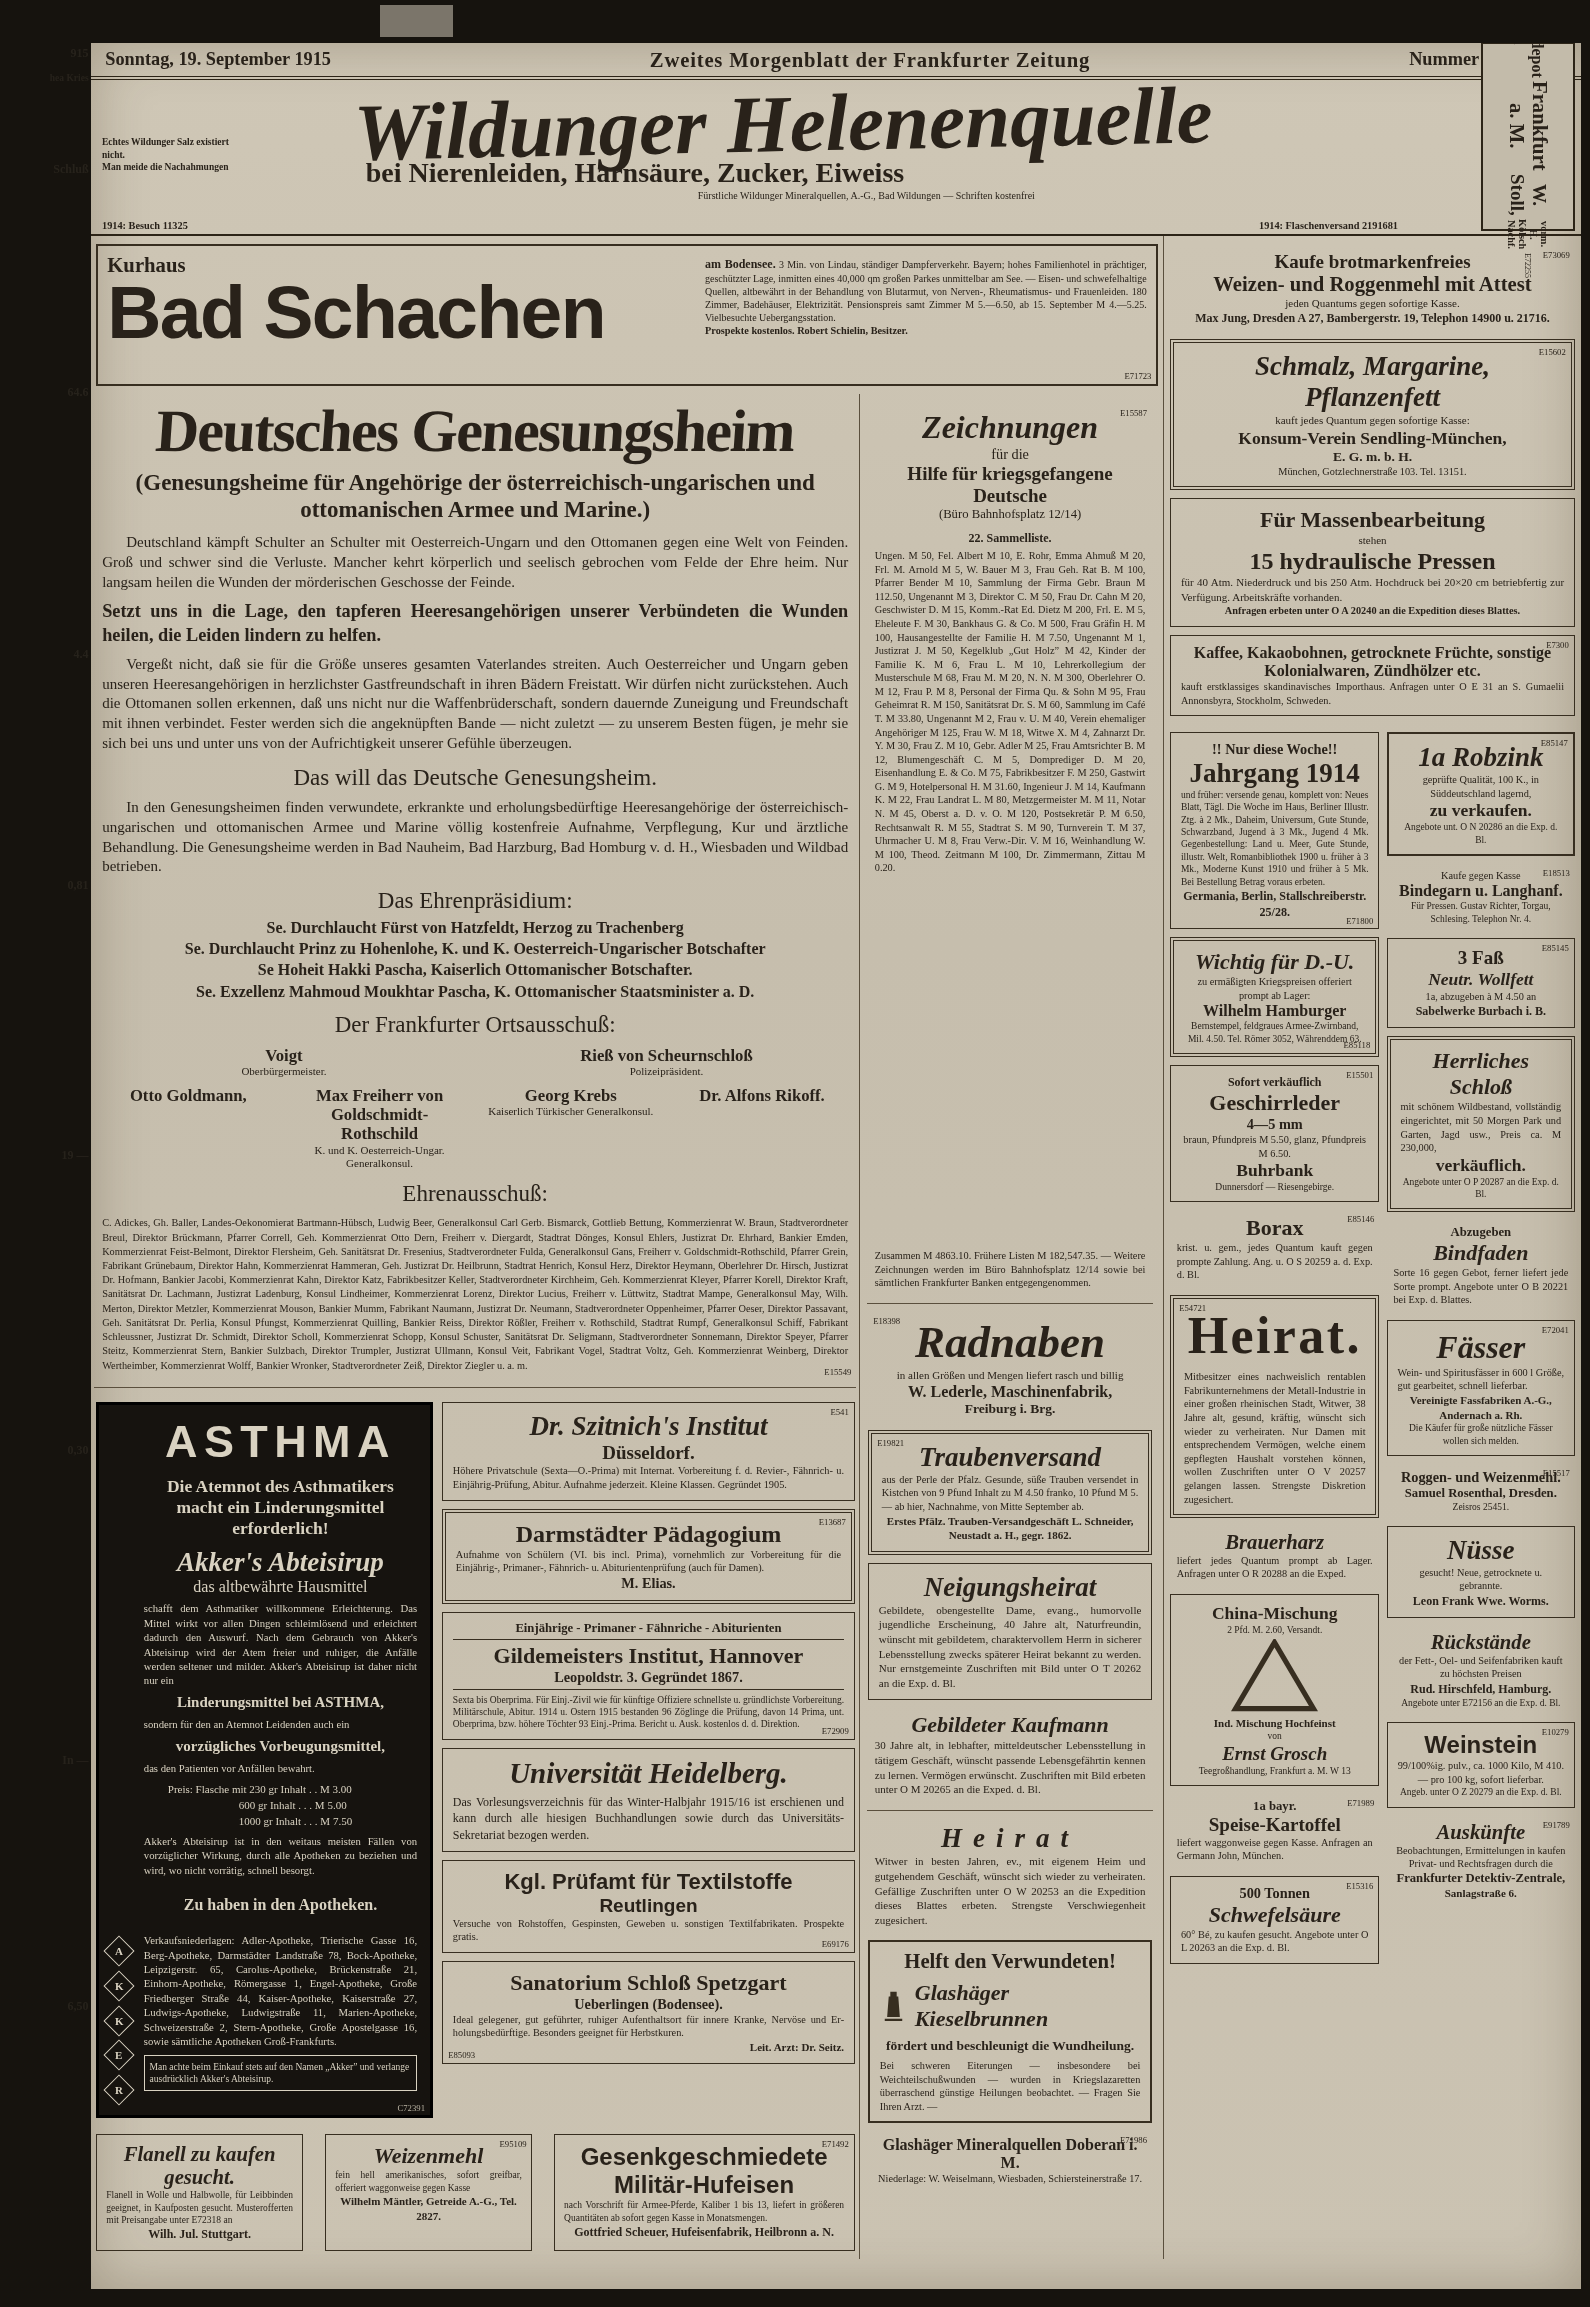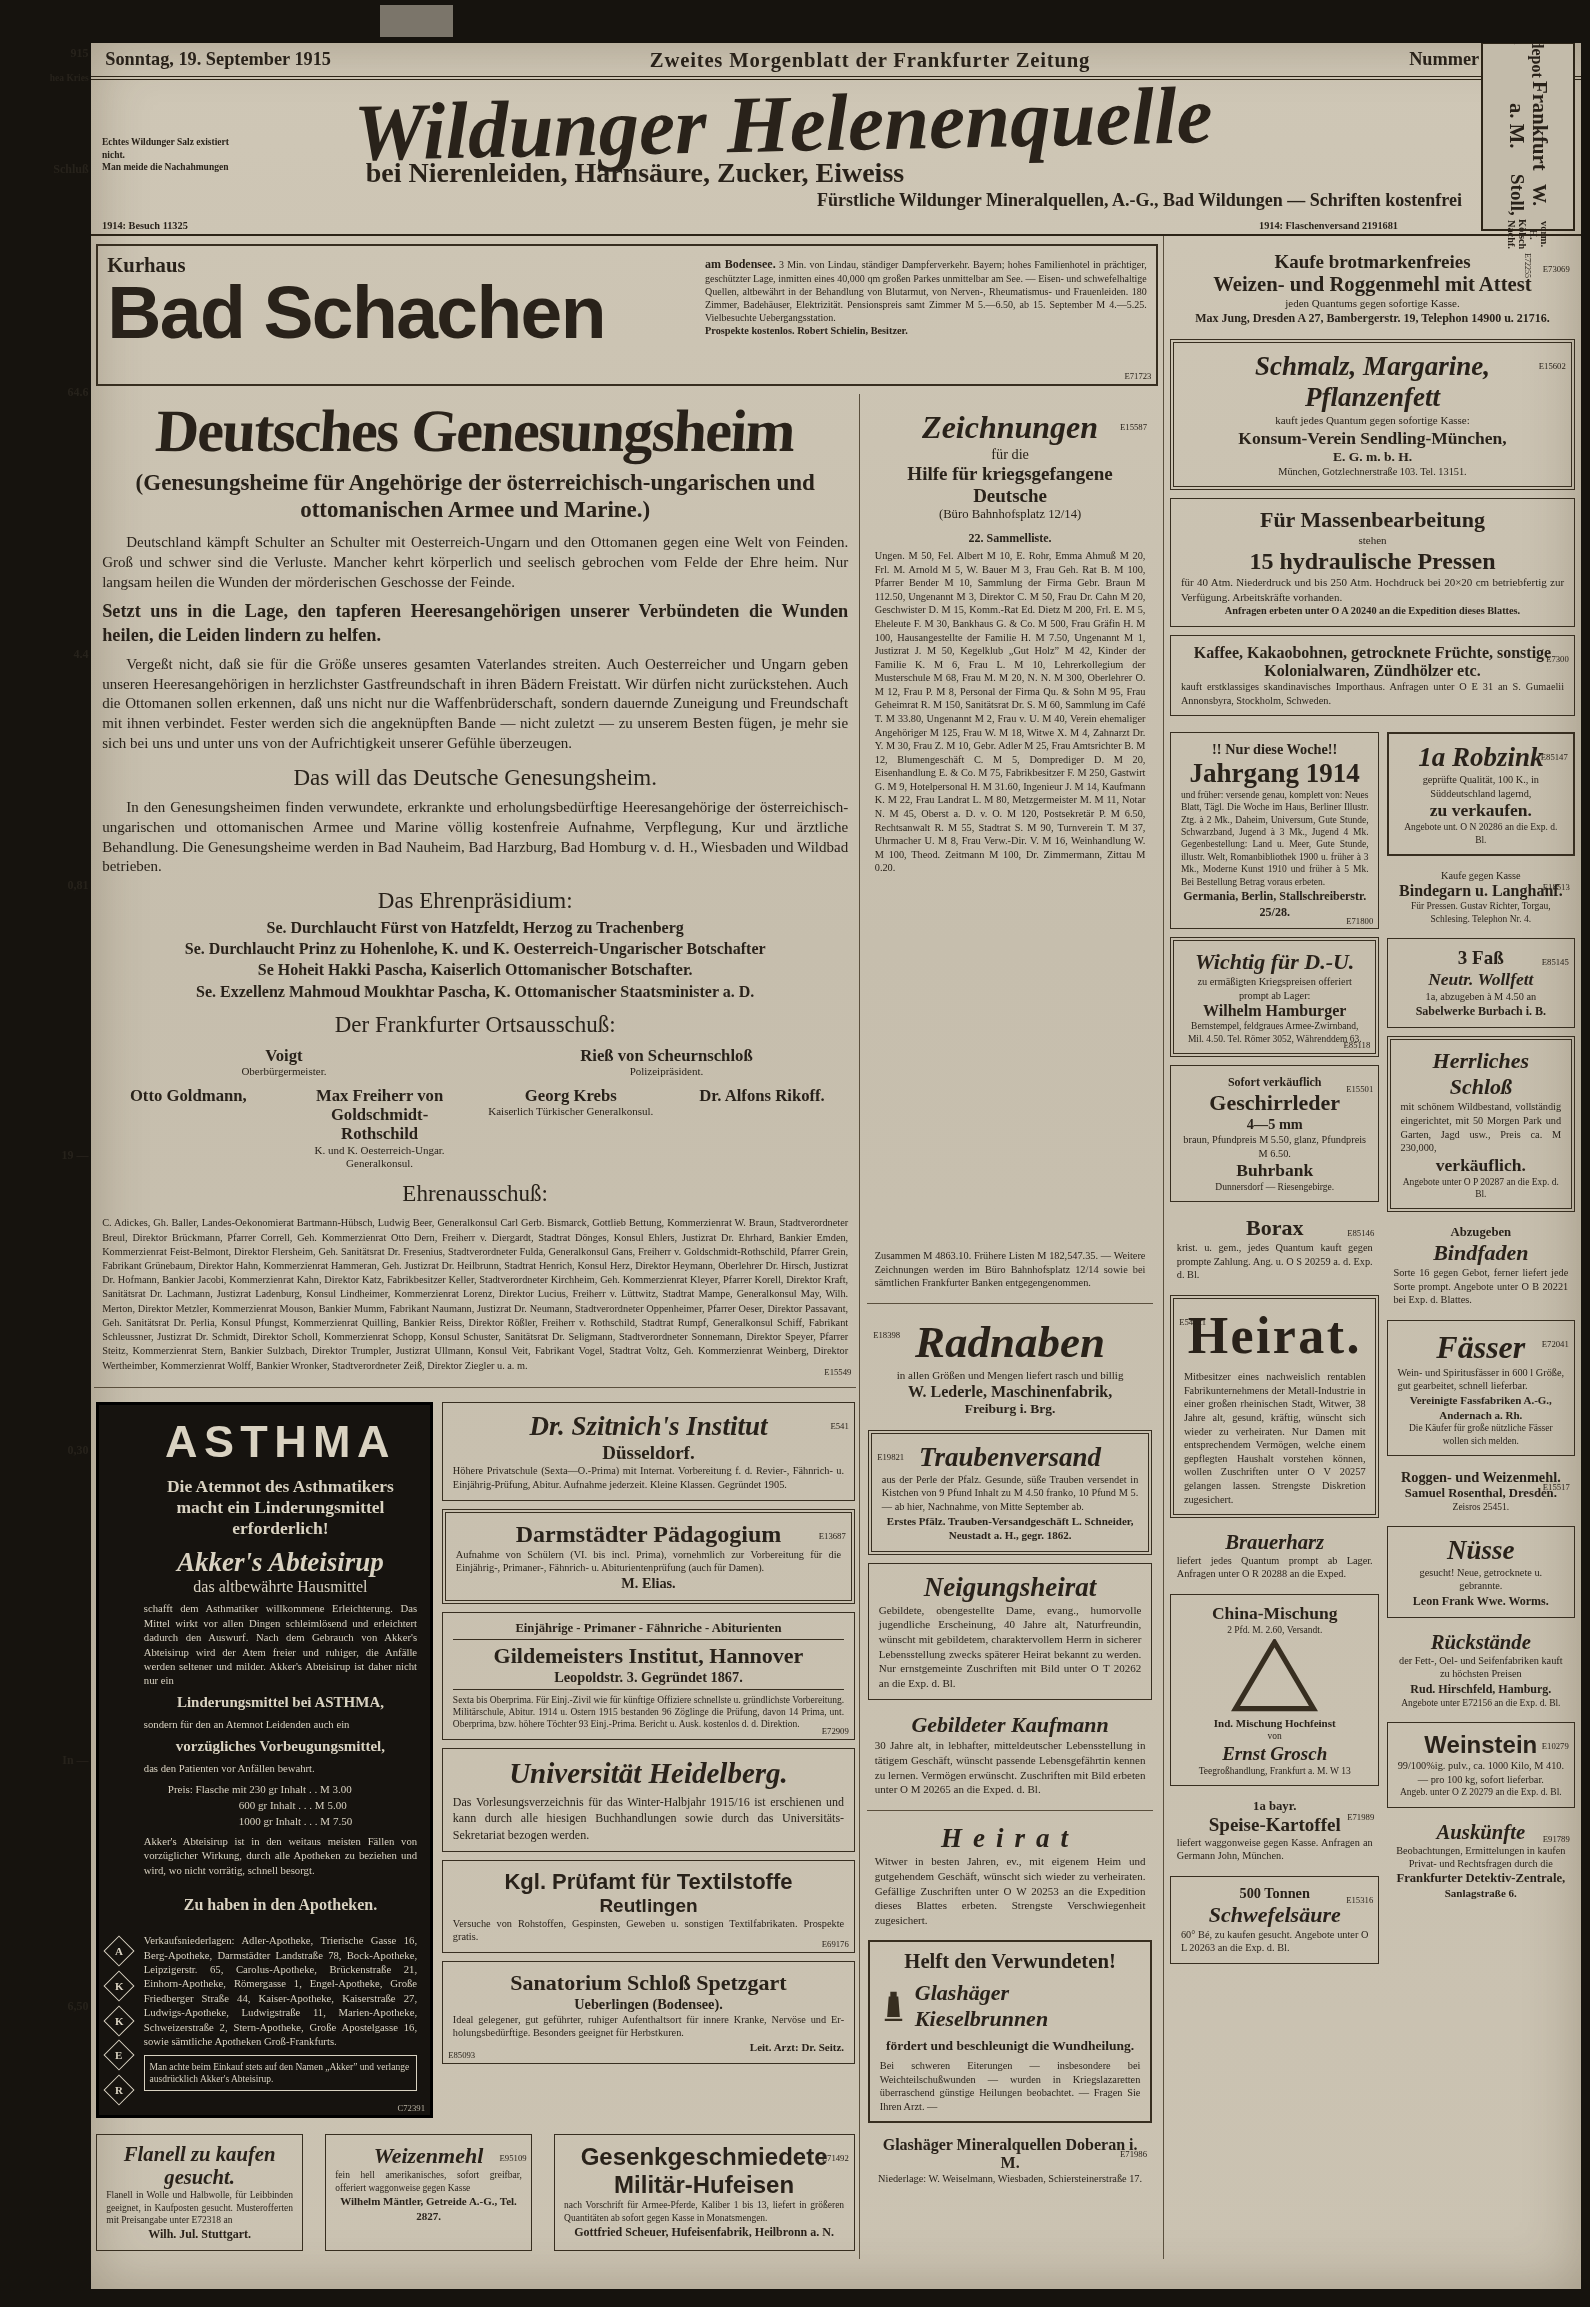--- a/index.html
+++ b/index.html
@@ -9,35 +9,35 @@
 .binding{position:absolute;left:27px;top:43px;width:64px;height:2231px;background:linear-gradient(90deg,#4e4737,#9b викон 0,#9b9384 55%,#b2a999);overflow:hidden}
 .frag{position:absolute;right:2.4px;font-size:12px;font-weight:bold;color:#2e2921;opacity:.7;white-space:nowrap}
 .f0{top:3.2px}.f1{top:30px;font-size:9.5px}.f2{top:119px}.f3{top:342px}.f4{top:604px}.f5{top:835px}.f6{top:1105px}.f7{top:1400px}.f8{top:1710px}.f9{top:1956px}
 .page{position:absolute;left:91px;top:43px;width:1490px;height:2246px;background:linear-gradient(180deg,#cfc7b6,#c6bead 40%,#cbc3b2);box-shadow:inset 0 0 56px rgba(60,45,20,.28);overflow:hidden}
 .pg-head{display:flex;justify-content:space-between;align-items:flex-start;padding:6.4px 14.3px 4px;border-bottom:4px double #2c2417;font-weight:bold}
 .ph-l,.ph-r{font-size:18.3px}.ph-c{font-size:20.7px;letter-spacing:0.8px}
 .banner{position:relative;height:156px;border-bottom:2.4px solid #2c2417;padding:3.2px 119px 3.2px 12.7px}
 .b-title{font-size:81px;font-style:italic;font-weight:bold;line-height:1;white-space:nowrap;text-align:center;transform:rotate(-1.2deg)}
 .b-note{position:absolute;left:11px;top:56px;font-size:9.5px;width:135px;line-height:1.3;font-weight:bold}
 .b-sub{font-size:28px;font-weight:bold;text-align:left;margin:-8px 0 1.6px 262px}
-.b-line2{font-size:18px;font-weight:bold;text-align:right;margin-left:167px}
+.b-line2{font-size:10px;font-weight:normal;text-align:center;margin-left:167px}
 .b-stat-l{position:absolute;left:11px;bottom:3.2px;font-size:10.3px;font-weight:bold}
 .b-stat-r{position:absolute;right:183px;bottom:3.2px;font-size:10.3px;font-weight:bold}
 .depot{position:absolute;right:6.4px;top:-38px;width:94px;height:189px;border:2.4px solid #2c2417;background:#c3bbaa;display:flex;align-items:center;justify-content:center;gap:3.2px;writing-mode:vertical-rl;font-weight:bold;text-align:center;padding:3.2px}
 .depot .d1{font-size:16px}.depot .d2{font-size:20.7px}.depot .d3{font-size:19px}.depot .d4{font-size:10.3px}.depot .dc{font-size:8px;font-weight:normal}
 .main{display:flex;align-items:stretch}
 .col-l{width:1072px;padding:0 3.2px}
 .col-r{flex:1;border-left:1.6px solid #5a4f3d;padding:1.6px 4.8px}
 .row2{display:flex}
 .gen-colw{width:762px}
 .mid-col{flex:1;border-left:1.6px solid #5a4f3d;padding:1.6px 6.4px;margin-left:3.2px}
 .ad{position:relative;border:1.6px solid #372e20;margin:8px 1.6px;padding:8px 9.5px}
 .ad.dbl{border:4.8px double #372e20}
 .ad.open{border:none;padding:4.8px 6.4px}
-.cd{position:absolute;top:18px;right:4.8px;font-size:8.7px;font-weight:normal;letter-spacing:0}
+.cd{position:absolute;top:4px;right:4.8px;font-size:8.7px;font-weight:normal;letter-spacing:0}
 .cd.lft{right:auto;left:4.8px}
 .cd.bot{top:auto;bottom:2.4px}
 .tc{text-align:center}.tj{text-align:justify}.b{font-weight:bold}.i{font-style:italic}
 .sans{font-family:"Liberation Sans",sans-serif}.f12{font-size:9.5px;line-height:1.3}.f13{font-size:10.3px;line-height:1.32}.f14{font-size:11px;line-height:1.33}.f15{font-size:12px;line-height:1.34}.f16{font-size:12.7px}.f17{font-size:13.5px}.f18{font-size:14.3px}.f19{font-size:15px;line-height:1.32}.f20{font-size:16px}.f22{font-size:17.5px}.f24{font-size:19px}.f26{font-size:20.7px}.f28{font-size:22px}.f30{font-size:24px}.f34{font-size:27px}.f36{font-size:29px}.f40{font-size:32px}.f56{font-size:45px}
 .bs{display:flex;gap:12.7px;border-width:2.4px;min-height:142px}
 .bs-left{width:585px}
 .bs-kick{font-size:20.7px;font-weight:bold}
 .bs-title{font-size:75px;font-weight:bold;font-family:"Liberation Sans",sans-serif;letter-spacing:-1.6px;line-height:.95}
 .bs-right{flex:1;font-size:10px;text-align:justify;line-height:1.3;padding-top:1.6px}
 .gen{padding:6.4px 8px 1.6px}

